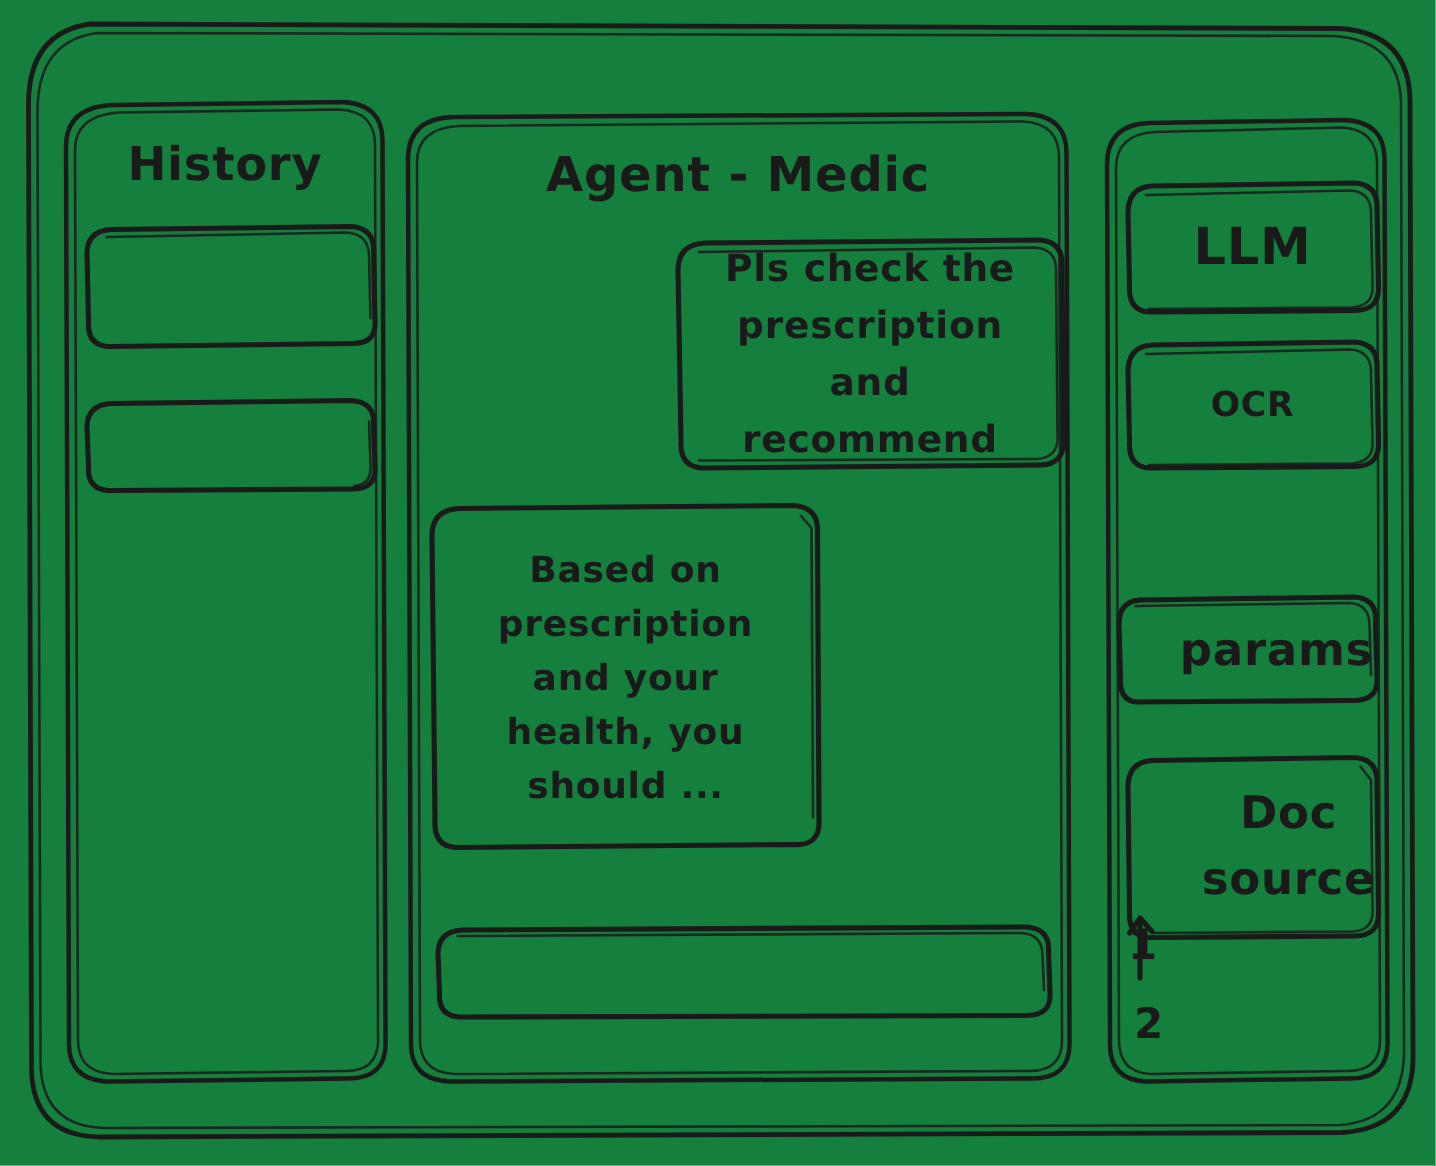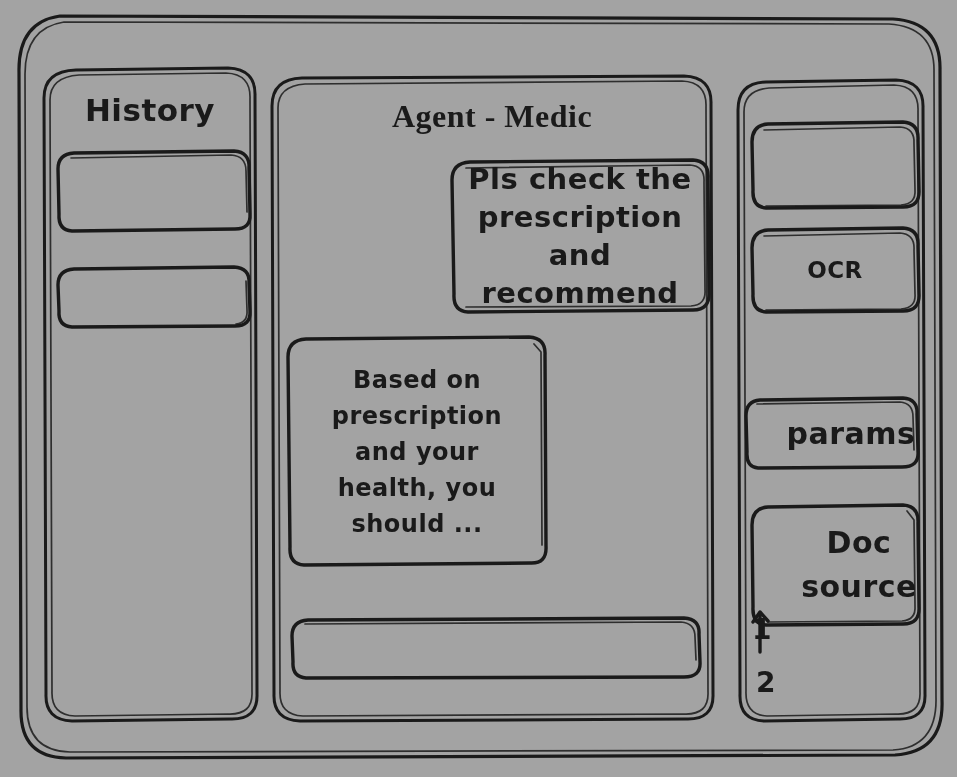--- a/index.html
+++ b/index.html
@@ -12,21 +12,21 @@
     height: 777px;
     font-family: "DejaVu Sans", sans-serif;
     color: #1a1a1a;
     overflow: hidden;
     position: relative;
   }
   #stage {
     position: relative;
     width: 957px;
     height: 777px;
-    background: #a3a3a3;
+    background: #15803d;
   }
   
   #ink {
     position: absolute;
     left: 0; top: 0;
     width: 957px;
     height: 777px;
     pointer-events: none;
   }
   #ink path {
@@ -67,26 +67,26 @@
     left: 44px; top: 88px; width: 212px; height: 44px;
     font-size: 31px; line-height: 44px;
   }
   #history-item-1 { left: 59px; top: 150px; width: 190px; height: 80px; }
   #history-item-2 { left: 59px; top: 266px; width: 190px; height: 62px; }
 
   
   #agent-panel { left: 272px; top: 76px; width: 440px; height: 644px; }
   #agent-title {
     left: 272px; top: 92px; width: 440px; height: 48px;
-    font-size: 32px; line-height: 48px; font-family: Liberation Serif, serif;
+    font-size: 32px; line-height: 48px;
   }
   #user-bubble { left: 452px; top: 160px; width: 256px; height: 152px; }
   #user-bubble-text {
     left: 452px; top: 160px; width: 256px; height: 152px;
-    font-size: 29px; line-height: 38px; padding: 10px 12px;
+    font-size: 25px; line-height: 38px; padding: 10px 12px;
   }
   #agent-bubble { left: 288px; top: 337px; width: 258px; height: 228px; }
   #agent-bubble-text {
     left: 288px; top: 338px; width: 258px; height: 228px;
     font-size: 24px; line-height: 36px; padding: 10px 16px;
   }
   #composer-input { left: 292px; top: 618px; width: 408px; height: 60px; }
 
   
   #tools-panel { left: 738px; top: 80px; width: 186px; height: 640px; }
@@ -169,20 +169,21 @@
   <div class="region hand ctr" id="user-bubble-text">Pls check the prescription and recommend</div>
 
   <div class="region" id="agent-bubble"></div>
   <div class="region hand ctr" id="agent-bubble-text">Based on prescription and your health, you should ...</div>
 
   <div class="region" id="composer-input" placeholder=""></div>
 
   <div class="region" id="tools-panel"></div>
 
   <div class="region" id="tool-llm"></div>
+  <div class="region hand ctr" id="tool-llm-label">LLM</div>
 
   <div class="region" id="tool-ocr"></div>
   <div class="region hand ctr" id="tool-ocr-label">OCR</div>
 
   <div class="region" id="tool-params"></div>
   <div class="region hand ctr" id="tool-params-label">params</div>
 
   <div class="region" id="tool-docsrc"></div>
   <div class="region hand ctr" id="tool-docsrc-label">Doc source</div>
 

